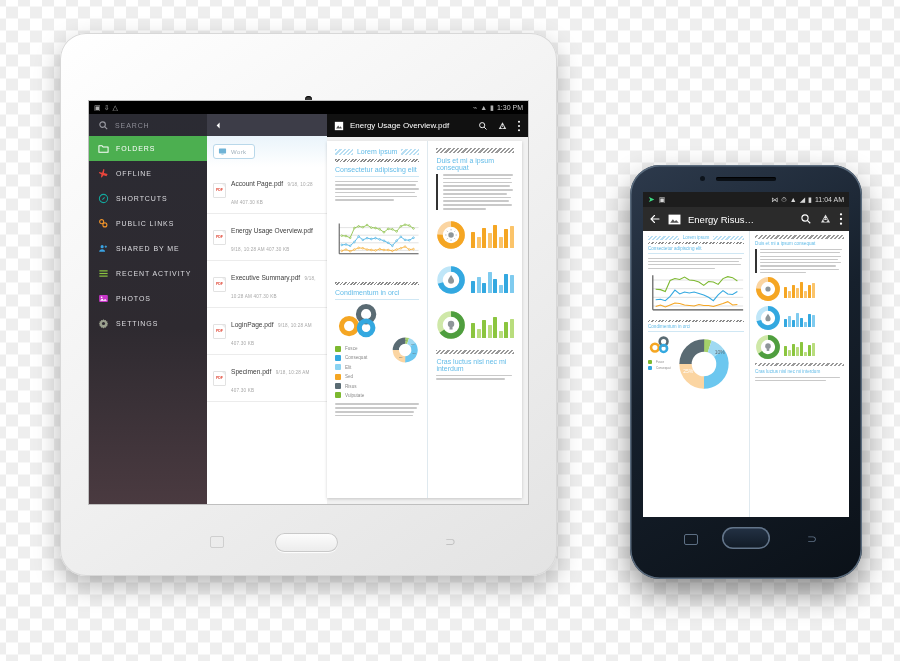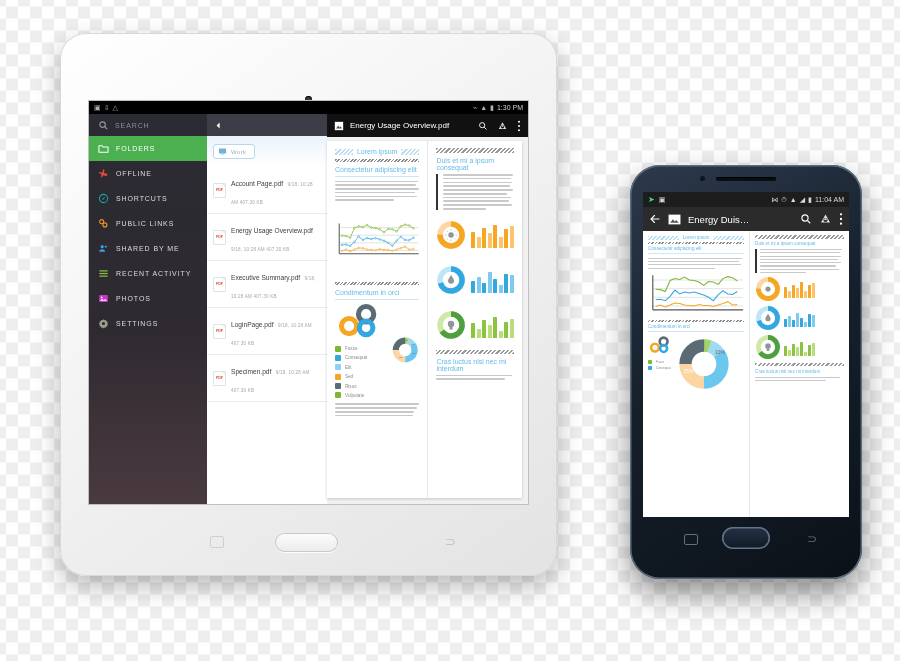--- a/index.html
+++ b/index.html
@@ -595,21 +595,21 @@
     </div>
 
     <div class="ph-bar">
       <svg width="12" height="12" viewBox="0 0 24 24">
         <path d="M20 12H5M11 5l-7 7 7 7" fill="none" stroke="#fff" stroke-width="2.2" stroke-linecap="round"></path>
       </svg>
       <svg width="13" height="11" viewBox="0 0 24 20">
         <rect x="1" y="1" width="22" height="18" fill="#fff"></rect>
         <path d="M4 16l5-6.5 3.4 4.2 2.6-3L20 16z" fill="#555"></path>
       </svg>
-      <span class="title">Energy Duis…</span>
+      <span class="title">Energy Risus…</span>
       <svg width="12" height="12" viewBox="0 0 24 24">
         <circle cx="10" cy="10" r="6.2" fill="none" stroke="#fff" stroke-width="2.2"></circle>
         <line x1="14.6" y1="14.6" x2="20.5" y2="20.5" stroke="#fff" stroke-width="2.2"></line>
       </svg>
       <svg width="13" height="12" viewBox="0 0 24 24">
         <path d="M12 3l9 16H3z" fill="#e2e2e2"></path>
         <circle cx="12" cy="14" r="4.2" fill="#2b2b2b"></circle>
         <path d="M12 10.2l3.2 3.8H8.8z" fill="#e2e2e2"></path>
       </svg>
       <svg width="4" height="14" viewBox="0 0 6 20">

